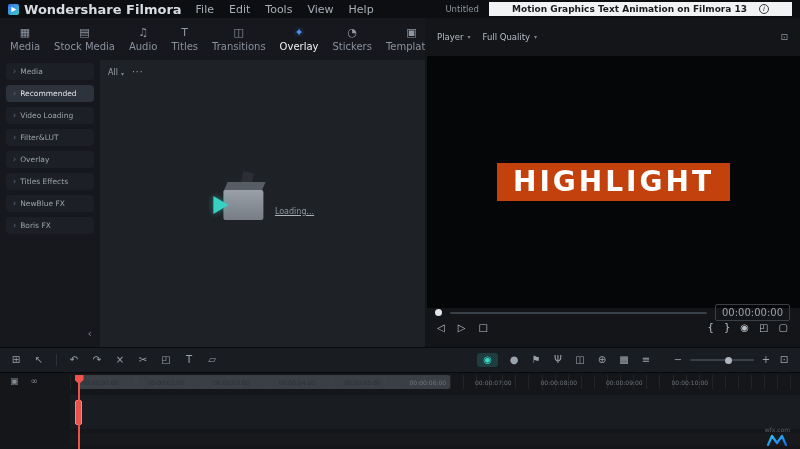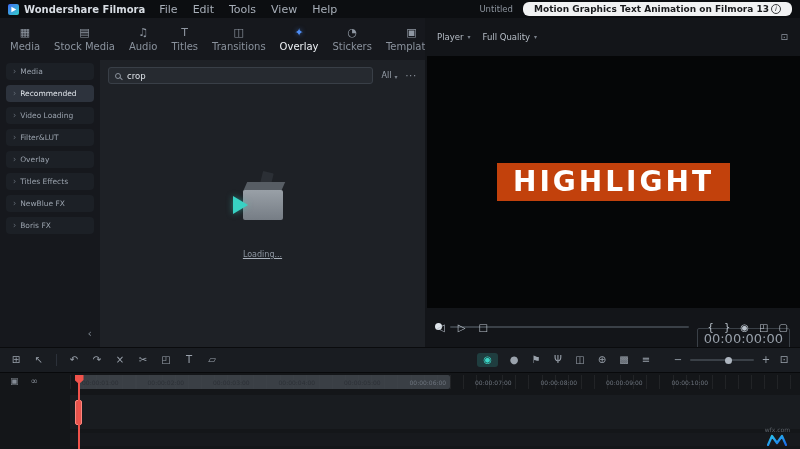--- a/index.html
+++ b/index.html
@@ -3,26 +3,26 @@
 <meta charset="utf-8">
 <style>
   *{margin:0;padding:0;box-sizing:border-box;}
   html,body{width:800px;height:449px;background:#0d0e10;font-family:"DejaVu Sans","Liberation Sans",sans-serif;overflow:hidden;}
   .app{position:relative;width:800px;height:449px;background:#101215;color:#aab2bc;overflow:hidden;}
 
   
   .menubar{height:18px;display:flex;align-items:center;padding:0 8px;background:#0c0e11;}
   .mb-left{display:flex;align-items:center;gap:5px;}
   .logo{width:11px;height:11px;border-radius:2px;background:linear-gradient(135deg,#3f6df5,#35d0c9);display:flex;align-items:center;justify-content:center;flex:none;}
-  .app-title{font-size:10px;font-weight:bold;color:#d8dde3;white-space:nowrap;}
+  .app-title{font-size:13px;font-weight:bold;color:#d8dde3;white-space:nowrap;}
   .menus{display:flex;gap:15px;margin-left:14px;}
   .menu-item{font-size:11px;color:#a7aeb8;}
   .mb-right{margin-left:auto;display:flex;align-items:center;gap:10px;}
   .project-name{font-size:8.5px;color:#8d949e;}
-  .notif{background:#f1f2f3;color:#1a1b1d;font-size:9px;font-weight:bold;padding:2px 11px;border-radius:6px;display:flex;align-items:center;gap:2px;white-space:nowrap;}
+  .notif{background:#f1f2f3;color:#1a1b1d;font-size:9px;font-weight:bold;padding:2px 23px;border-radius:0;display:flex;align-items:center;gap:12px;white-space:nowrap;}
   .info-i{width:10px;height:10px;border:1px solid #3a3b3d;border-radius:50%;font-size:7px;font-weight:normal;font-style:italic;display:flex;align-items:center;justify-content:center;flex:none;}
 
   
   .tabs-row{position:absolute;top:18px;left:0;width:425px;height:42px;background:#16181d;display:flex;align-items:center;padding:0 3px;}
   .tab{display:flex;flex-direction:column;align-items:center;gap:3px;padding:0 7px;}
   .tab-ic{font-size:11px;color:#8f97a2;line-height:1;}
   .tab-lb{font-size:10px;color:#8a929d;white-space:nowrap;}
   .tab.active .tab-ic{color:#4e8ef7;text-shadow:0 0 5px rgba(78,142,247,.6);}
   .tab.active .tab-lb{color:#eef1f5;}
 
@@ -38,39 +38,39 @@
   
   .effects{position:absolute;top:60px;left:100px;width:325px;height:287px;background:#1e2126;}
   .search-row{display:flex;align-items:center;margin:7px 8px 0;gap:8px;}
   .search-box{flex:1;height:17px;background:#262a30;border:1px solid #393f47;border-radius:3px;display:flex;align-items:center;gap:6px;padding:0 6px;}
   .mag{width:6px;height:6px;border:1px solid #8a919b;border-radius:50%;position:relative;flex:none;}
   .mag::after{content:"";position:absolute;width:4px;height:1px;background:#8a919b;transform:rotate(45deg);right:-3px;bottom:-1px;}
   .search-input{flex:1;background:transparent;border:0;outline:0;color:#dde2e8;font-size:8.5px;font-family:inherit;min-width:0;}
   .filter{display:flex;align-items:flex-end;gap:3px;font-size:8px;color:#9aa2ac;}
   .chev-d{font-size:6px;color:#7b828c;line-height:1;}
   .more{font-size:9px;color:#9aa2ac;letter-spacing:1px;}
-  .loading{position:absolute;top:112px;left:50%;transform:translateX(-50%);display:flex;flex-direction:column;align-items:center;text-decoration:underline;}
+  .loading{position:absolute;top:112px;left:50%;transform:translateX(-50%);display:flex;flex-direction:row;align-items:center;text-decoration:underline;}
   .load-art{position:relative;width:64px;height:54px;margin-bottom:24px;}
   .la-phone{position:absolute;left:30px;top:0;width:11px;height:16px;background:#2b2f35;border-radius:1px;transform:rotate(14deg);}
   .la-top{position:absolute;left:14px;top:10px;width:38px;height:10px;background:#575d64;transform:skewX(-24deg);}
   .la-front{position:absolute;left:12px;top:18px;width:40px;height:30px;background:linear-gradient(180deg,#99a0a7,#767d85);border-radius:2px;}
   .la-play{position:absolute;left:2px;top:24px;width:0;height:0;border-left:15px solid #38d2c4;border-top:9px solid transparent;border-bottom:9px solid transparent;filter:drop-shadow(0 0 3px rgba(56,210,196,.5));}
   .load-text{font-size:8px;color:#8d95a0;}
 
   
   .preview{position:absolute;top:18px;left:425px;width:375px;height:329px;background:#131519;}
   .player-bar{height:22px;margin-top:8px;display:flex;align-items:center;gap:12px;padding:0 12px;}
   .pb-dd{display:flex;align-items:center;gap:4px;font-size:8.5px;color:#b6bdc6;}
   .pb-expand{margin-left:auto;font-size:9px;color:#8f97a2;}
   .stage{position:absolute;top:38px;left:2px;right:0;height:252px;background:#050607;display:flex;align-items:center;justify-content:center;}
   .banner{background:#c2410c;color:#ffffff;font-size:28px;font-weight:bold;letter-spacing:3px;padding:4px 16px;line-height:1.1;}
   .scrubber{position:absolute;top:286px;left:0;right:0;display:flex;align-items:center;gap:8px;padding:0 10px;}
   .scr-dot{width:7px;height:7px;border-radius:50%;background:#dfe5ea;flex:none;}
   .scr-line{flex:1;height:2px;background:#3a4047;border-radius:1px;}
-  .timebox{border:1px solid #3a4047;border-radius:2px;padding:2px 6px;font-size:13px;color:#98a0aa;white-space:nowrap;margin-top:24px;}
+  .timebox{border:1px solid #3a4047;border-radius:2px;padding:2px 6px;font-size:10px;color:#98a0aa;white-space:nowrap;}
   .transport{position:absolute;top:305px;left:0;right:0;display:flex;align-items:center;padding:0 12px;gap:13px;}
   .tr-ic{font-size:10px;color:#b9c1ca;line-height:1;}
   .tr-right{margin-left:auto;display:flex;gap:10px;align-items:center;}
 
   
   .toolbar{position:absolute;top:347px;left:0;width:800px;height:25px;background:#191c21;border-top:1px solid #0a0b0d;display:flex;align-items:center;padding:0 10px;gap:11px;}
   .tb-ic{font-size:10px;color:#9aa2ac;line-height:1;min-width:12px;text-align:center;}
   .tb-divider{width:1px;height:12px;background:#2c313a;}
   .tb-right{margin-left:auto;display:flex;align-items:center;gap:10px;}
   .tb-ic.active-teal{background:rgba(59,214,198,.18);color:#3bd6c6;border-radius:3px;padding:2px 6px;}
@@ -191,24 +191,20 @@
     </div>
     <div class="sb-item">
       <span class="sb-chev">›</span>
       <span class="sb-lb">Boris FX</span>
     </div>
     <span class="sb-collapse">‹</span>
   </aside>
 
   <section class="effects">
     <div class="search-row">
-      <div class="search-box">
-        <span class="mag"></span>
-        <input class="search-input" value="crop" style="">
-      </div>
       <div class="filter">
         <span>All</span>
         <span class="chev-d">▾</span>
       </div>
       <span class="more">···</span>
     </div>
     <div class="loading">
       <div class="load-art">
         <div class="la-phone"></div>
         <div class="la-top"></div>

